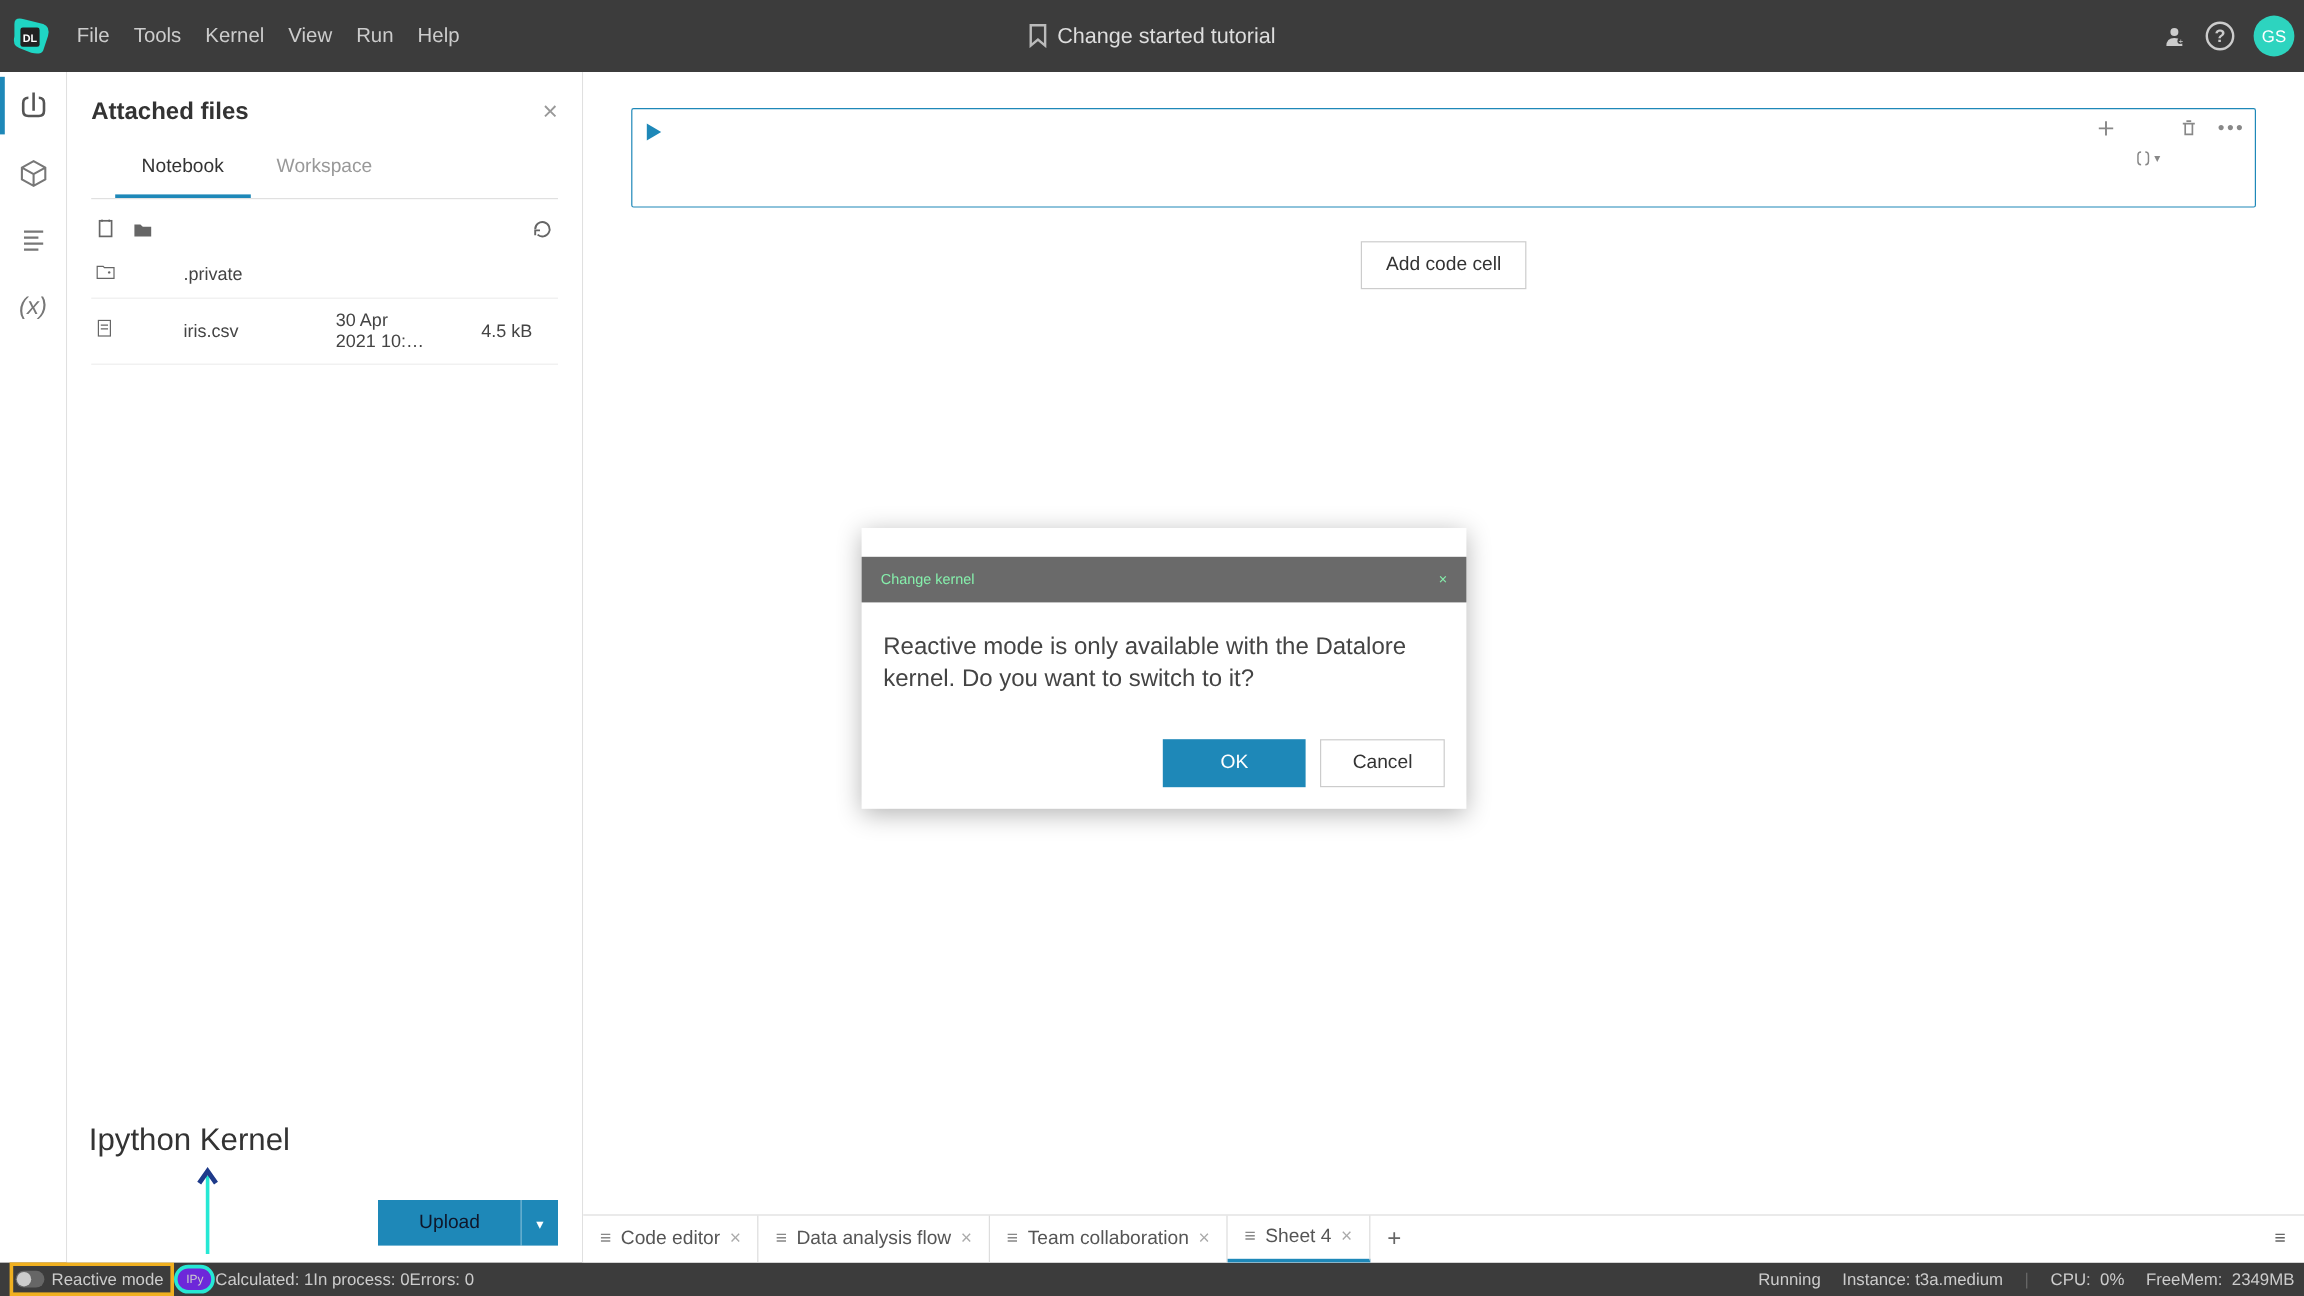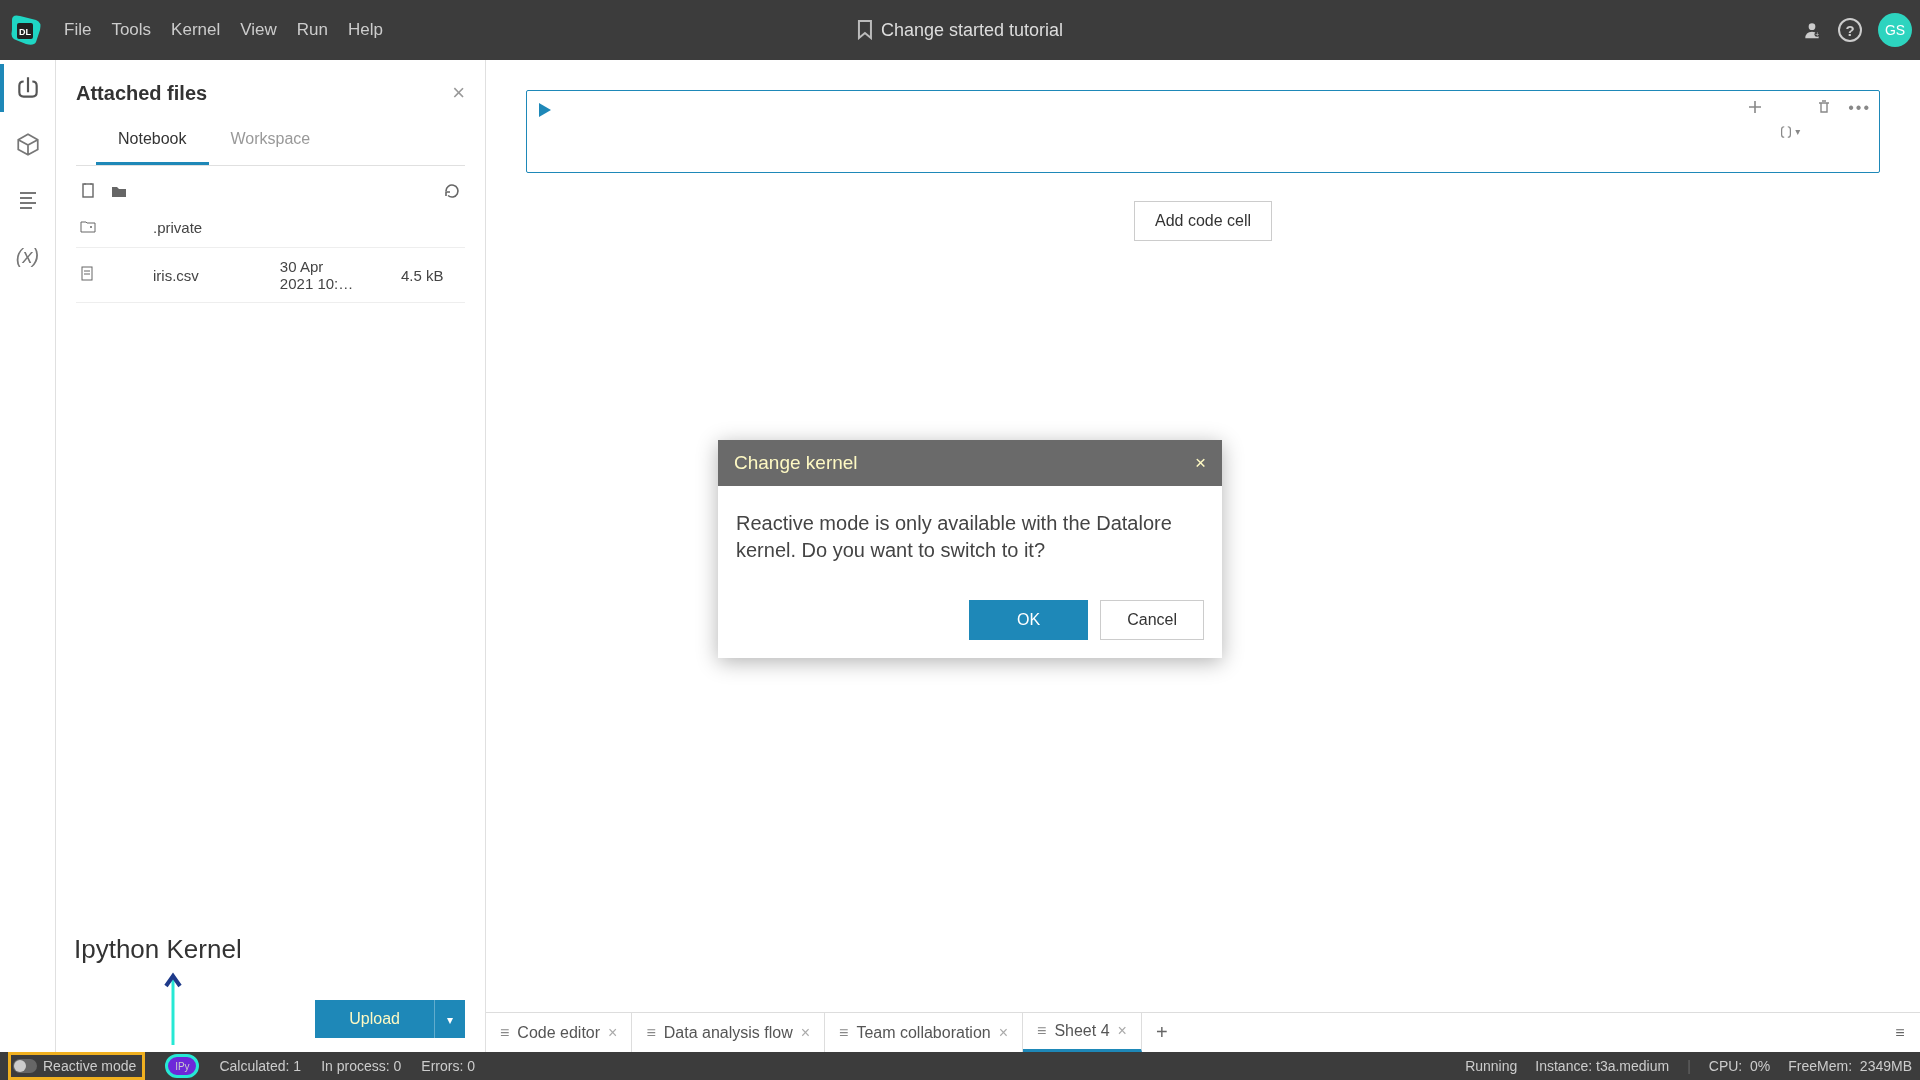--- a/index.html
+++ b/index.html
@@ -36,50 +36,50 @@
 .col-icon { width: 26px; }
 .col-name { flex: 1.4; }
 .col-date { flex: 1.3; }
 .col-size { width: 60px; text-align: left; }
 .row-ic { width: 16px; height: 16px; display: inline-block; }
 
 .annot { position: absolute; left: 74px; top: 934px; font-size: 26px; color: #333; }
 .ann-arrow { position: absolute; left: 158px; top: 970px; width: 30px; height: 80px; }
 
 .upload-row { position: absolute; bottom: 14px; right: 20px; display: flex; }
-.upload-btn { background: #1e88b8; color: #fef9c3; border: none; padding: 10px 34px; font-size: 16px; cursor: pointer; }
+.upload-btn { background: #1e88b8; color: #0f172a; border: none; padding: 10px 34px; font-size: 16px; cursor: pointer; }
 .upload-drop { background: #1e88b8; color: #fff; border: none; border-left: 1px solid rgba(255,255,255,0.3); padding: 10px 12px; cursor: pointer; }
 .upload-drop::after { content: '▾'; font-size: 12px; }
 
 .editor-area { flex: 1; background: #fff; padding: 30px 40px; position: relative; }
 .code-cell { border: 1px solid #1e88b8; border-radius: 2px; min-height: 83px; padding: 8px; display: flex; }
 .run-triangle { width: 0; height: 0; border-left: 12px solid #1e88b8; border-top: 7px solid transparent; border-bottom: 7px solid transparent; margin: 4px 0 0 4px; cursor: pointer; }
 .cell-tools { margin-left: auto; display: flex; gap: 16px; color: #888; }
 .ct-ic { width: 16px; height: 16px; cursor: pointer; }
 .add-cell { margin: 28px auto 0 auto; display: block; border: 1px solid #ccc; background: #fff; padding: 10px 20px; font-size: 16px; color: #333; cursor: pointer; }
 
 .sheet-tabs { position: absolute; bottom: 0; left: 0; right: 0; height: 40px; border-top: 1px solid #ddd; display: flex; align-items: stretch; background: #fff; }
 .sheet-tab { display: flex; align-items: center; gap: 8px; padding: 0 14px; border-right: 1px solid #ddd; font-size: 16px; color: #555; cursor: pointer; }
 .sheet-tab.active { border-bottom: 3px solid #1e88b8; }
 .sheet-ic { color: #888; }
 .sheet-close { color: #aaa; font-size: 16px; }
 .sheet-add { width: 40px; display: flex; align-items: center; justify-content: center; color: #666; font-size: 20px; cursor: pointer; }
 .sheet-right { margin-left: auto; width: 40px; display: flex; align-items: center; justify-content: center; color: #666; }
 
-.status-bar { height: 28px; background: #3c3c3c; display: flex; align-items: center; color: #ccc; font-size: 14px; padding: 0 8px; gap: 20px; }
+.status-bar { height: 28px; background: #3c3c3c; display: flex; align-items: center; color: #ccc; font-size: 14px; padding: 0 8px; }
 .reactive-box { border: 3px solid #f0b020; padding: 0 6px 0 2px; display: flex; align-items: center; gap: 6px; height: 28px; }
 .toggle { width: 24px; height: 14px; background: #666; border-radius: 7px; position: relative; }
 .toggle::after { content: ''; position: absolute; width: 12px; height: 12px; background: #ccc; border-radius: 50%; top: 1px; left: 1px; }
 .ipy-circle { border: 3px solid #26e8d4; border-radius: 50%; width: 34px; height: 24px; display: flex; align-items: center; justify-content: center; font-size: 10px; background: #6d28d9; border-radius: 12px; }
 .status-right { margin-left: auto; display: flex; gap: 18px; align-items: center; }
 .vdiv { color: #666; }
 
 .modal-backdrop { position: fixed; top: 0; left: 0; right: 0; bottom: 0; pointer-events: none; }
 .modal { position: absolute; left: 718px; top: 440px; width: 504px; background: #fff; box-shadow: 0 4px 20px rgba(0,0,0,0.3); pointer-events: auto; }
-.modal-head { background: #6a6a6a; color: #fef9c3; padding: 12px 16px; display: flex; justify-content: space-between; font-size: 19px; }
+.modal-head { background: #6a6a6a; color: #86efac; padding: 12px 16px; display: flex; justify-content: space-between; font-size: 12px; margin-top: 24px; }
 .modal-body { padding: 24px 18px 18px 18px; }
 .modal-msg { font-size: 20px; color: #444; line-height: 1.35; }
 .modal-btns { display: flex; gap: 12px; justify-content: flex-end; margin-top: 36px; }
 .btn-ok { background: #1e88b8; color: #fff; border: none; padding: 10px 48px; font-size: 16px; cursor: pointer; }
 .btn-cancel { background: #fff; color: #333; border: 1px solid #ccc; padding: 10px 26px; font-size: 16px; cursor: pointer; }
 </style>
 </head>
 <body>
 
 <div class="top-bar">

